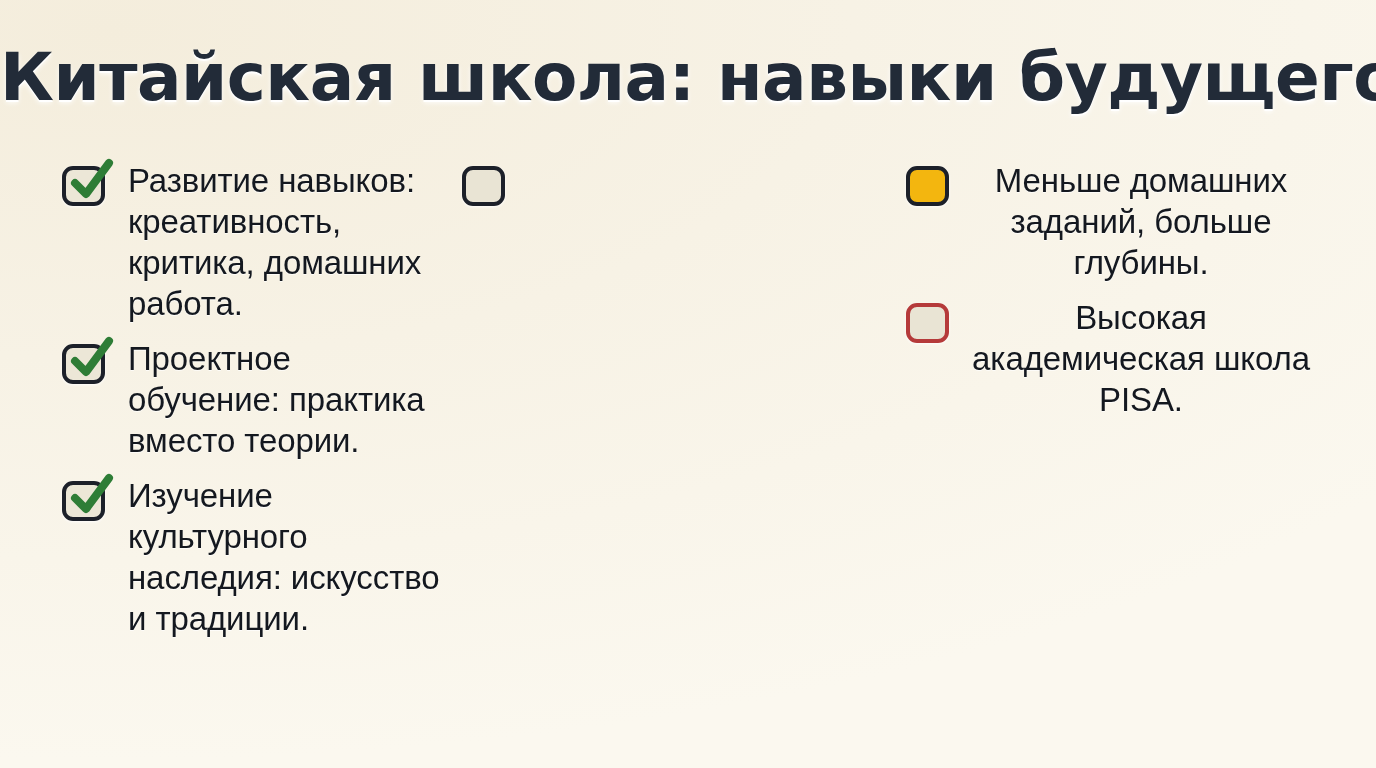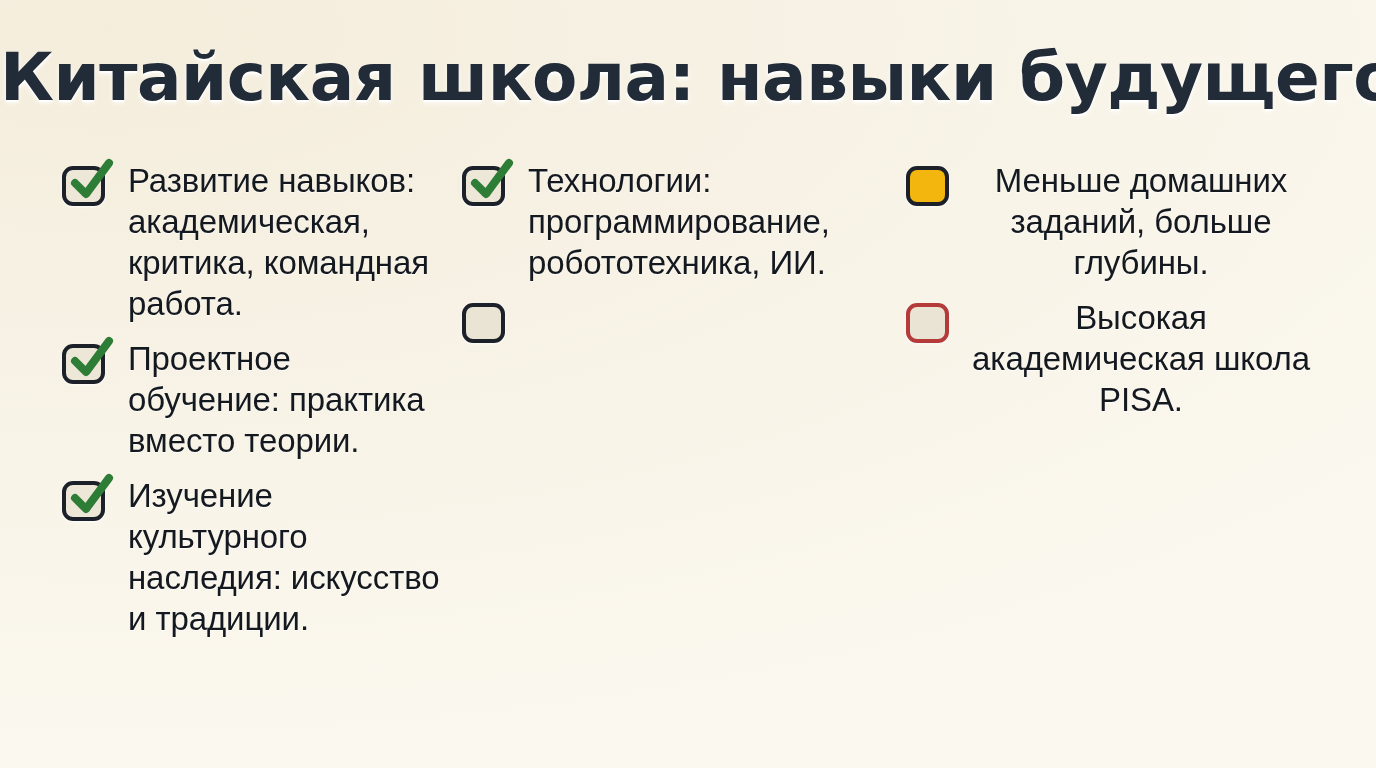--- a/index.html
+++ b/index.html
@@ -154,21 +154,21 @@
 
       <div class="item">
         <span class="checkbox style-checked">
           <span class="box"></span>
           <span class="tick">
             <svg viewBox="0 0 48 48" width="48" height="48" aria-hidden="true">
               <path d="M7 26 L18 37 L41 6" fill="none" stroke="#2E7D36" stroke-width="8" stroke-linecap="round" stroke-linejoin="round"></path>
             </svg>
           </span>
         </span>
-        <span class="item-text">Развитие навыков: академическая, критика, командная работа.</span>
+        <span class="item-text">Развитие навыков: креативность, критика, домашних работа.</span>
       </div>
 
       <div class="item">
         <span class="checkbox style-checked">
           <span class="box"></span>
           <span class="tick">
             <svg viewBox="0 0 48 48" width="48" height="48" aria-hidden="true">
               <path d="M7 26 L18 37 L41 6" fill="none" stroke="#2E7D36" stroke-width="8" stroke-linecap="round" stroke-linejoin="round"></path>
             </svg>
           </span>
@@ -185,31 +185,20 @@
             </svg>
           </span>
         </span>
         <span class="item-text">Изучение культурного наследия: искусство и традиции.</span>
       </div>
 
     </div>
 
     <div class="column col-2">
 
-      <div class="item">
-        <span class="checkbox style-checked">
-          <span class="box"></span>
-          <span class="tick">
-            <svg viewBox="0 0 48 48" width="48" height="48" aria-hidden="true">
-              <path d="M7 26 L18 37 L41 6" fill="none" stroke="#2E7D36" stroke-width="8" stroke-linecap="round" stroke-linejoin="round"></path>
-            </svg>
-          </span>
-        </span>
-        <span class="item-text">Технологии: программирование, робототехника, ИИ.</span>
-      </div>
 
       <div class="item">
         <span class="checkbox style-empty">
           <span class="box"></span>
         </span>
       </div>
 
     </div>
 
     <div class="column col-3">

